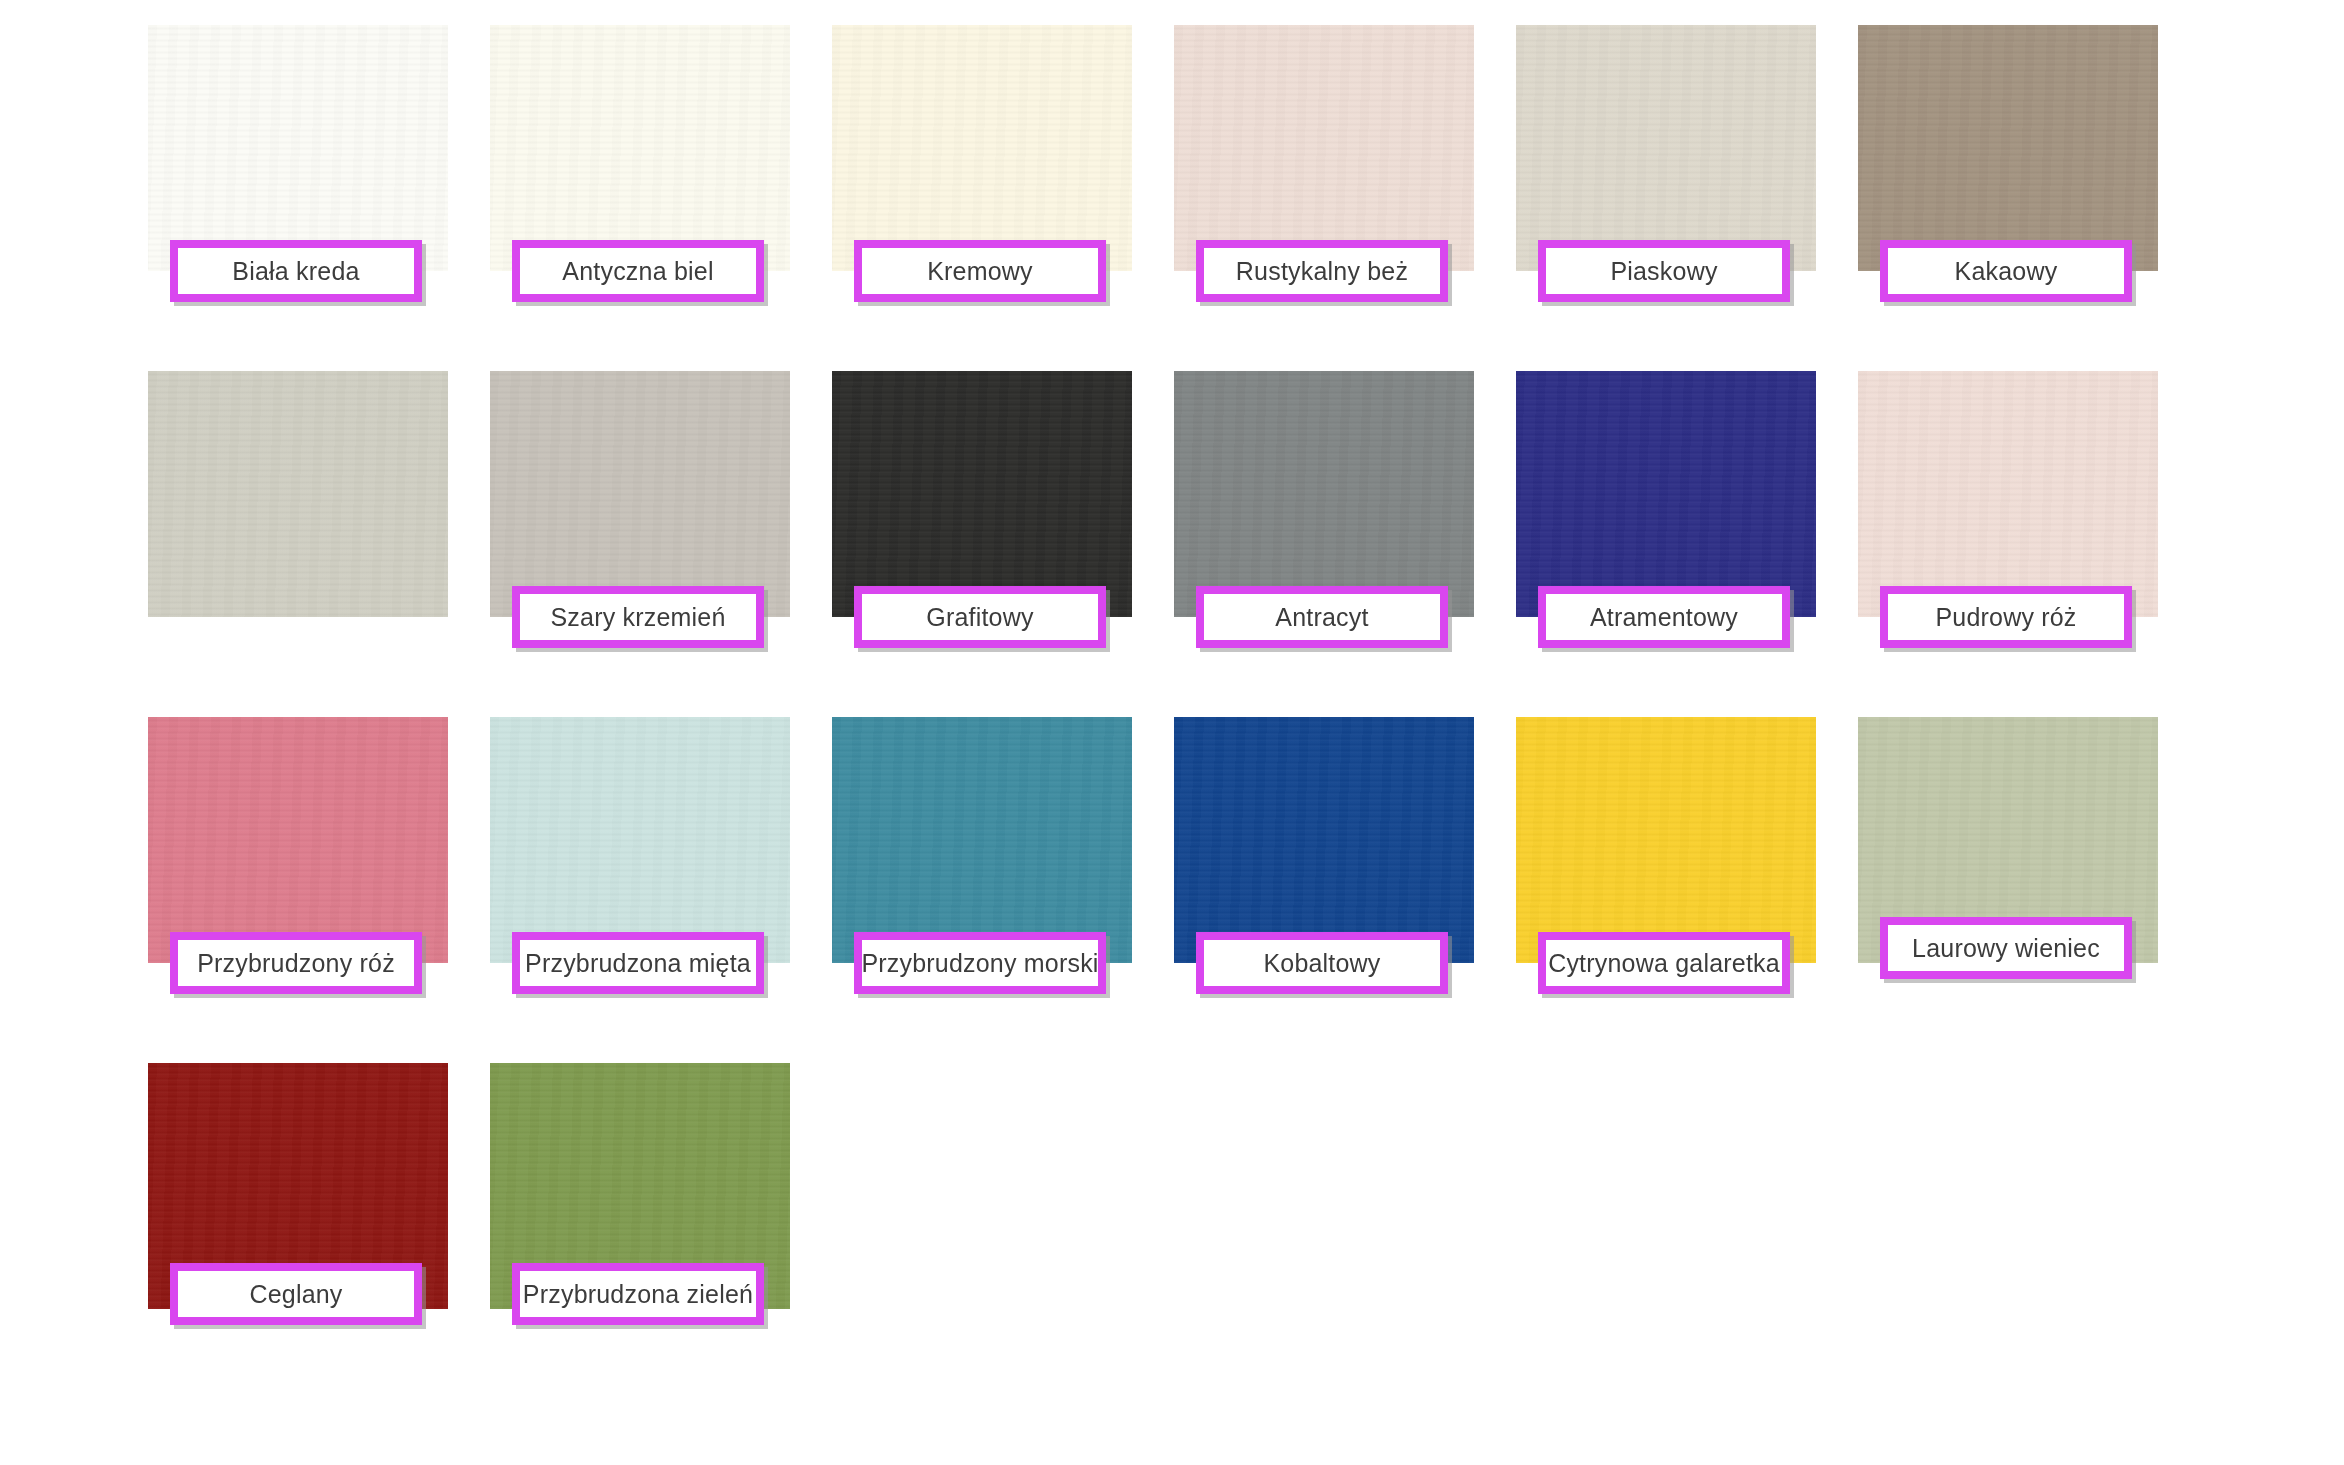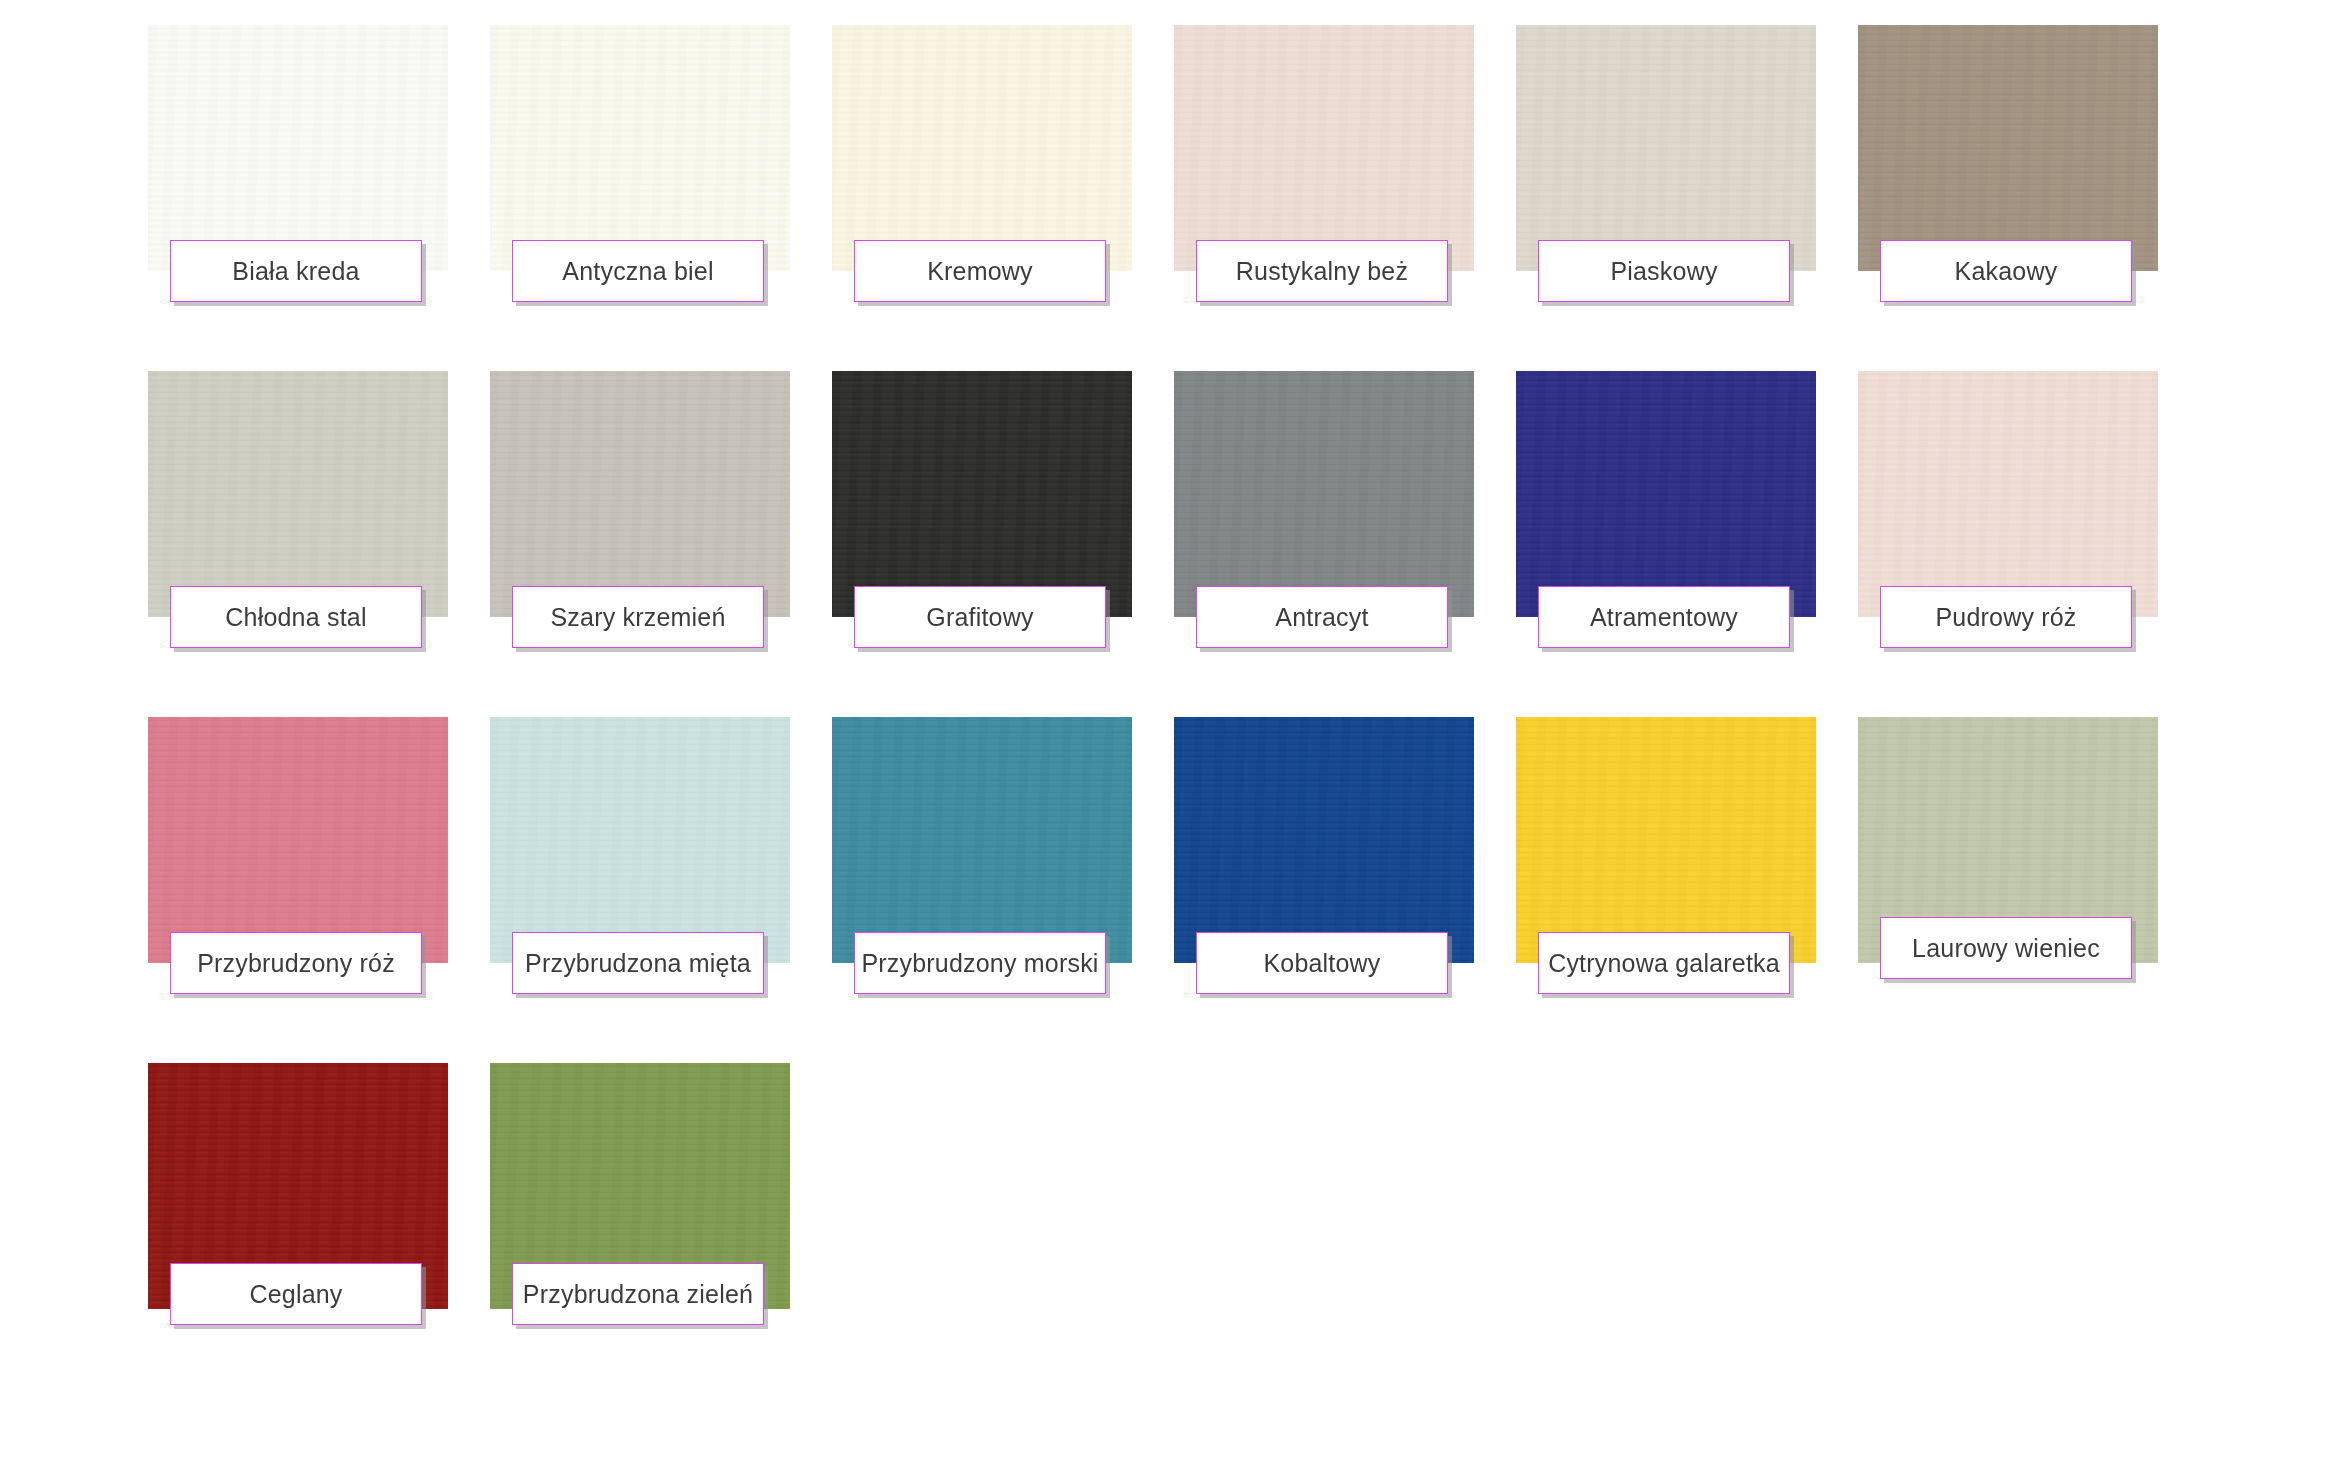--- a/index.html
+++ b/index.html
@@ -65,21 +65,21 @@
   }
 
   .swatch-label {
     position: absolute;
     left: 22px;
     top: 215px;
     width: 252px;
     height: 62px;
     box-sizing: border-box;
     background: #ffffff;
-    border: 1px solid #d946ef;
+    border: 8px solid #d946ef;
     box-shadow: 4px 4px 0 0 rgba(150,150,150,0.55);
     display: flex;
     align-items: center;
     justify-content: center;
     z-index: 4;
   }
 
   .swatch-label-text {
     font-family: "Liberation Sans", sans-serif;
     font-size: 25px;
@@ -130,23 +130,20 @@
         </div>
       </div>
       <div class="swatch-cell">
         <div class="swatch-chip" style="background-color: rgb(162, 146, 127);"></div>
         <div class="swatch-label">
           <span class="swatch-label-text">Kakaowy</span>
         </div>
       </div>
       <div class="swatch-cell">
         <div class="swatch-chip" style="background-color: rgb(207, 206, 194);"></div>
-        <div class="swatch-label">
-          <span class="swatch-label-text">Chłodna stal</span>
-        </div>
       </div>
       <div class="swatch-cell">
         <div class="swatch-chip" style="background-color: rgb(198, 193, 185);"></div>
         <div class="swatch-label">
           <span class="swatch-label-text">Szary krzemień</span>
         </div>
       </div>
       <div class="swatch-cell">
         <div class="swatch-chip" style="background-color: rgb(43, 43, 41);"></div>
         <div class="swatch-label">

